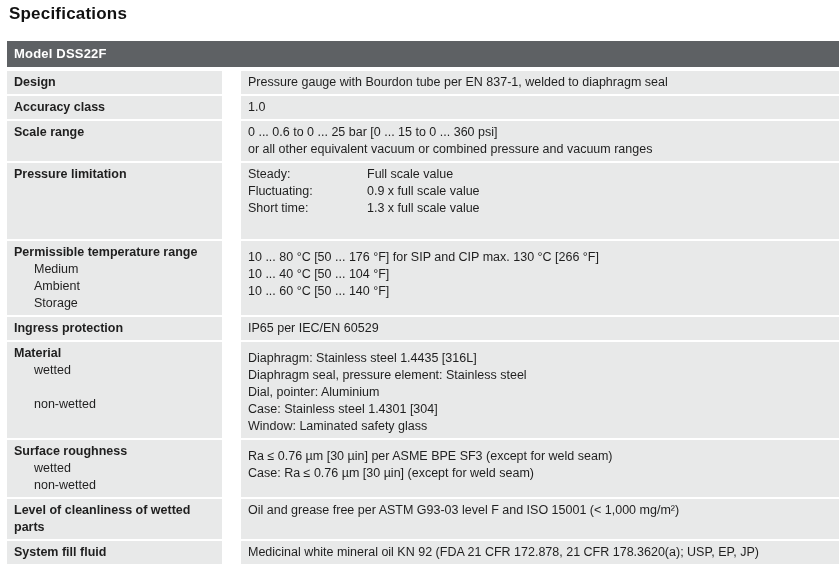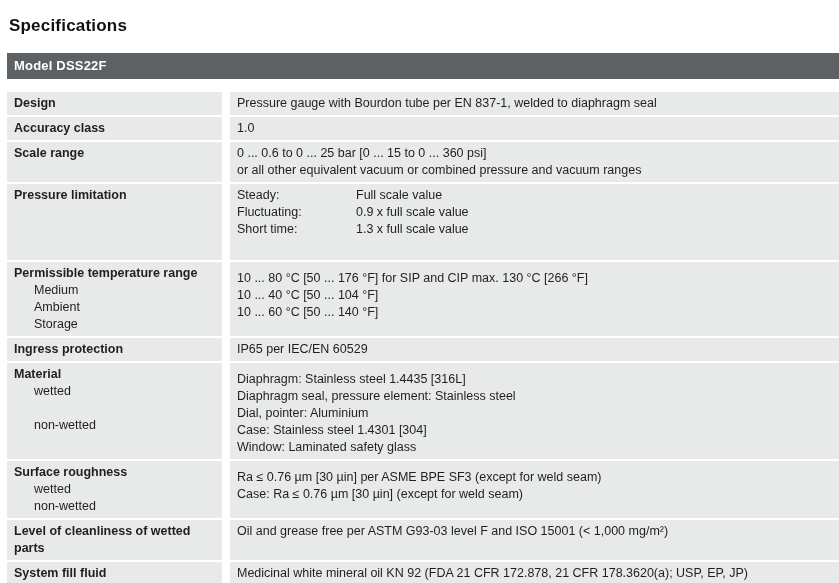--- a/index.html
+++ b/index.html
@@ -5,32 +5,32 @@
   * { margin: 0; padding: 0; box-sizing: border-box; }
   html, body { background: #ffffff; }
   body {
     width: 839px; height: 583px;
     font-family: "Liberation Sans", sans-serif;
     color: #1f1f1f;
     overflow: hidden;
   }
   .page-title {
     font-size: 17px; font-weight: bold; color: #111;
-    margin: 16px 0 17px 9px;
+    margin: 4px 0 17px 9px;
     letter-spacing: 0.2px;
   }
   .spec-table { margin-left: 7px; width: 832px; }
   .table-header {
     background: #5e6164; color: #ffffff;
     font-size: 13px; font-weight: bold;
     height: 26px; line-height: 26px;
-    padding-left: 7px; margin-bottom: 13px;
+    padding-left: 7px; margin-bottom: 4px;
     letter-spacing: 0.2px;
   }
-  .row { display: flex; column-gap: 8px; margin-bottom: 2px; }
+  .row { display: flex; column-gap: 19px; margin-bottom: 2px; }
   .cell { background: #e8e9e9; font-size: 12.5px; line-height: 17px; padding: 3px 7px; }
   .label { width: 215px; flex: 0 0 215px; font-weight: bold; }
   .value { flex: 1; font-weight: normal; }
   .label .indent { font-weight: normal; padding-left: 20px; }
   .blank-line { height: 17px; }
   .pad-top-line { padding-top: 8px; }
   .pb-extra { padding-bottom: 22px; }
   .subrow .subname { display: inline-block; width: 119px; }
 </style>
 </head>

